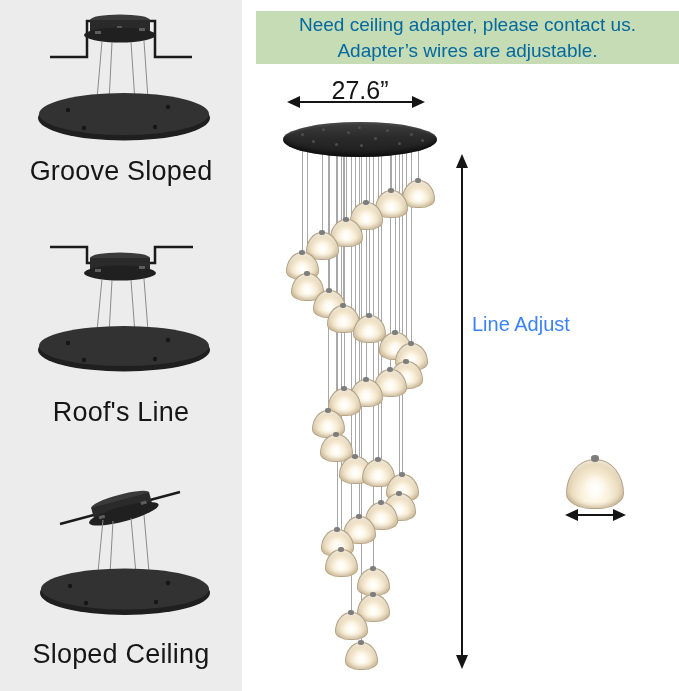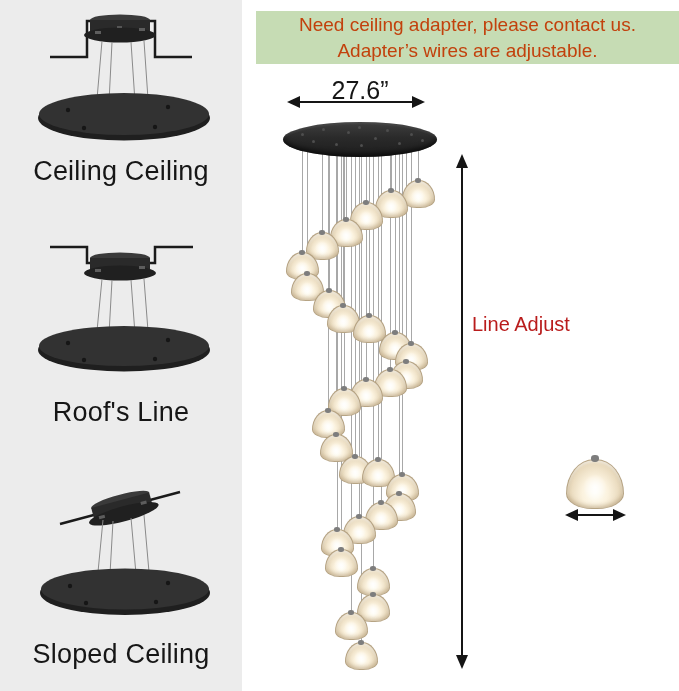--- a/index.html
+++ b/index.html
@@ -12,21 +12,21 @@
   .mount-label{
     position:absolute;left:0;width:242px;text-align:center;
     font-size:27px;color:#161616;letter-spacing:.2px;
   }
   #label-groove{top:156px;}
   #label-beam{top:397px;}
   #label-sloped{top:639px;}
 
   .banner{
     position:absolute;left:256px;top:11px;width:423px;height:53px;
-    background:#c6dcb4;color:#c2410c;text-align:center;
+    background:#c6dcb4;color:#0369a1;text-align:center;
     font-size:19px;line-height:26px;padding-top:1px;box-sizing:border-box;
   }
 
   
   .dim-label-h{
     position:absolute;left:283px;top:76px;width:154px;text-align:center;
     font-size:25px;color:#161616;
   }
   .h-line{position:absolute;height:2px;background:#151515;}
   .v-line{position:absolute;width:2px;background:#151515;}
@@ -57,21 +57,21 @@
   .dome::before{
     content:"";position:absolute;left:50%;top:-3px;margin-left:-3px;
     width:6px;height:5px;border-radius:45%;background:#7d7d7d;
   }
   .dome::after{
     content:"";position:absolute;left:28%;right:28%;top:30%;bottom:14%;
     background:radial-gradient(closest-side, rgba(255,255,255,.95), rgba(255,255,255,0));
   }
 
   .line-adjust{
-    position:absolute;left:472px;top:312px;font-size:20px;line-height:25px;color:#b91c1c;
+    position:absolute;left:472px;top:312px;font-size:20px;line-height:25px;color:#3b82f6;
   }
 
   .single-dome{width:58px;height:50px;left:566px;top:459px;}
   .single-dome::before{width:8px;height:7px;margin-left:-4px;top:-5px;}
   .dim-label-s{
     position:absolute;left:554px;top:520px;width:82px;text-align:center;
     font-size:24px;color:#161616;
   }
 </style>
 </head>
@@ -135,21 +135,21 @@
         <line x1="131" y1="518" x2="136" y2="574" stroke="#8a8a8a" stroke-width="1"></line>
         <line x1="144" y1="515" x2="149" y2="572" stroke="#8a8a8a" stroke-width="1"></line>
         <ellipse cx="125" cy="593" rx="85" ry="22" fill="#1f1f1f"></ellipse>
         <ellipse cx="125" cy="589" rx="84" ry="20.5" fill="#323232"></ellipse>
         <circle cx="70" cy="586" r="2.2" fill="#161616"></circle>
         <circle cx="168" cy="583" r="2.2" fill="#161616"></circle>
         <circle cx="86" cy="603" r="2.2" fill="#161616"></circle>
         <circle cx="156" cy="602" r="2.2" fill="#161616"></circle>
       </g>
     </svg>
-    <div class="mount-label" id="label-groove">Ceiling Ceiling</div>
+    <div class="mount-label" id="label-groove">Groove Sloped</div>
     <div class="mount-label" id="label-beam">Roof's Line</div>
     <div class="mount-label" id="label-sloped">Sloped Ceiling</div>
   </div>
 
   <div class="banner">
     <div>Need ceiling adapter, please contact us.</div>
     <div>Adapter’s wires are adjustable.</div>
   </div>
 
   <div class="dim-label-h">27.6”</div>

